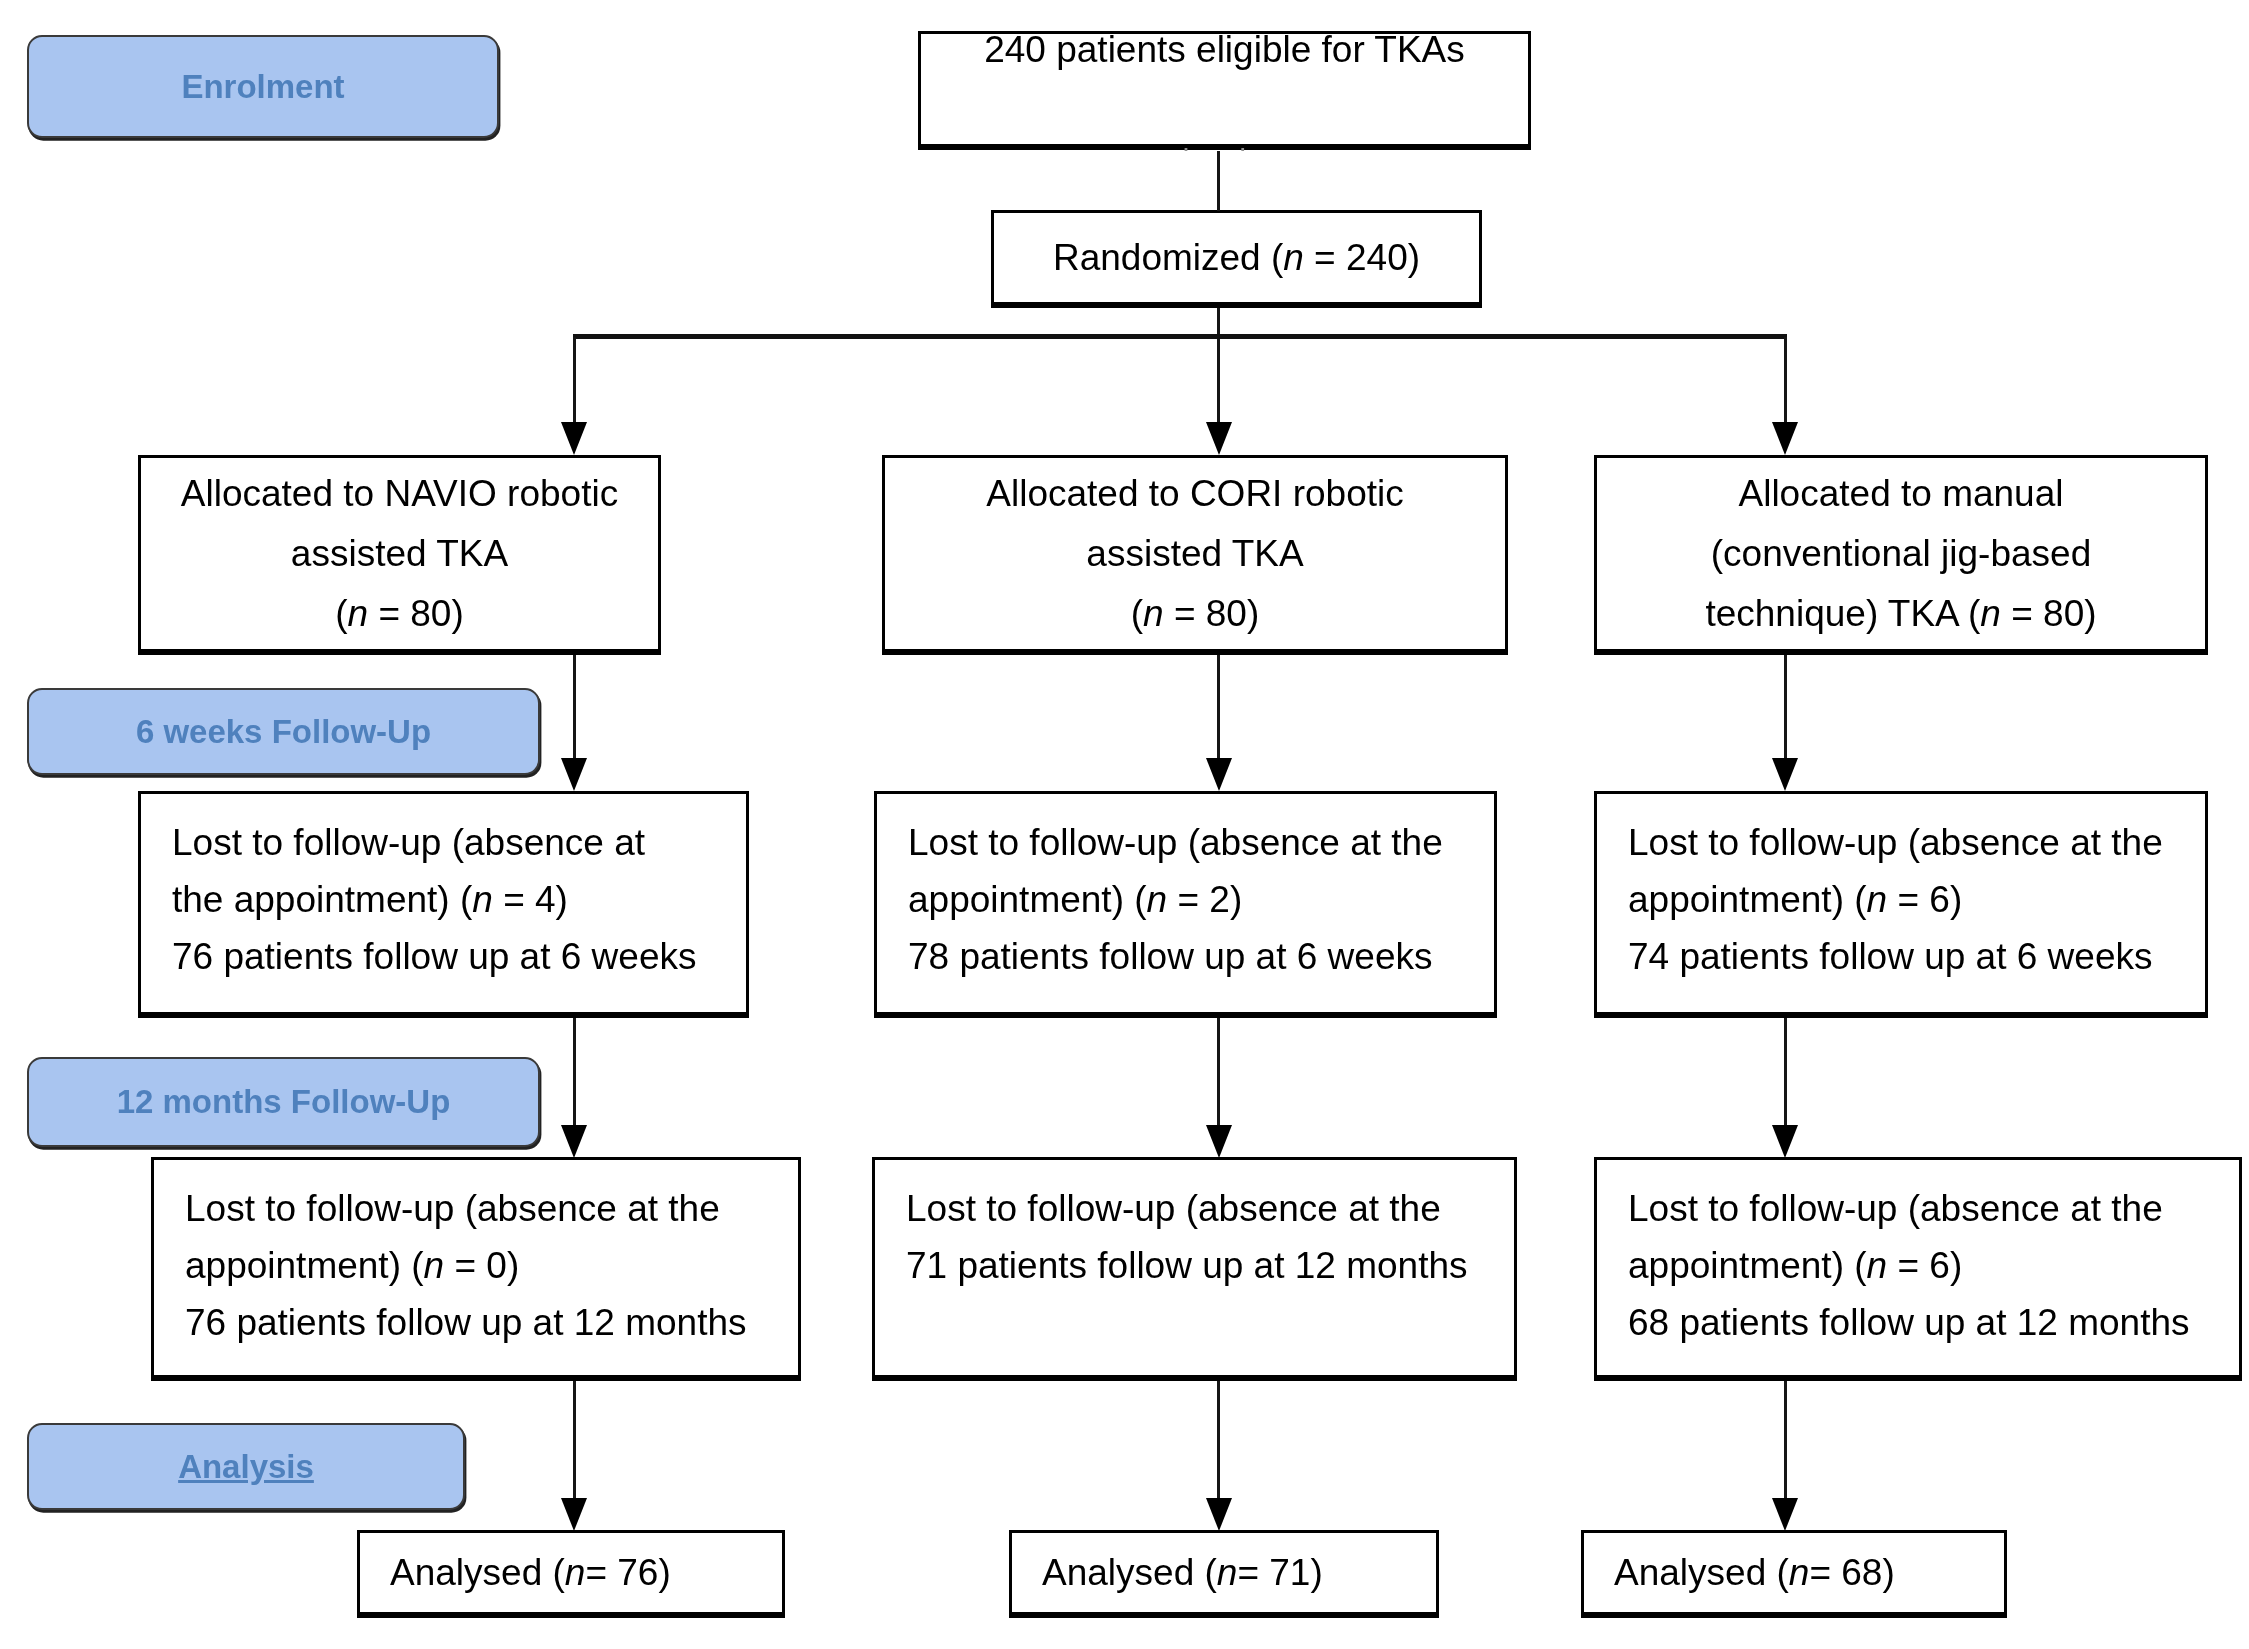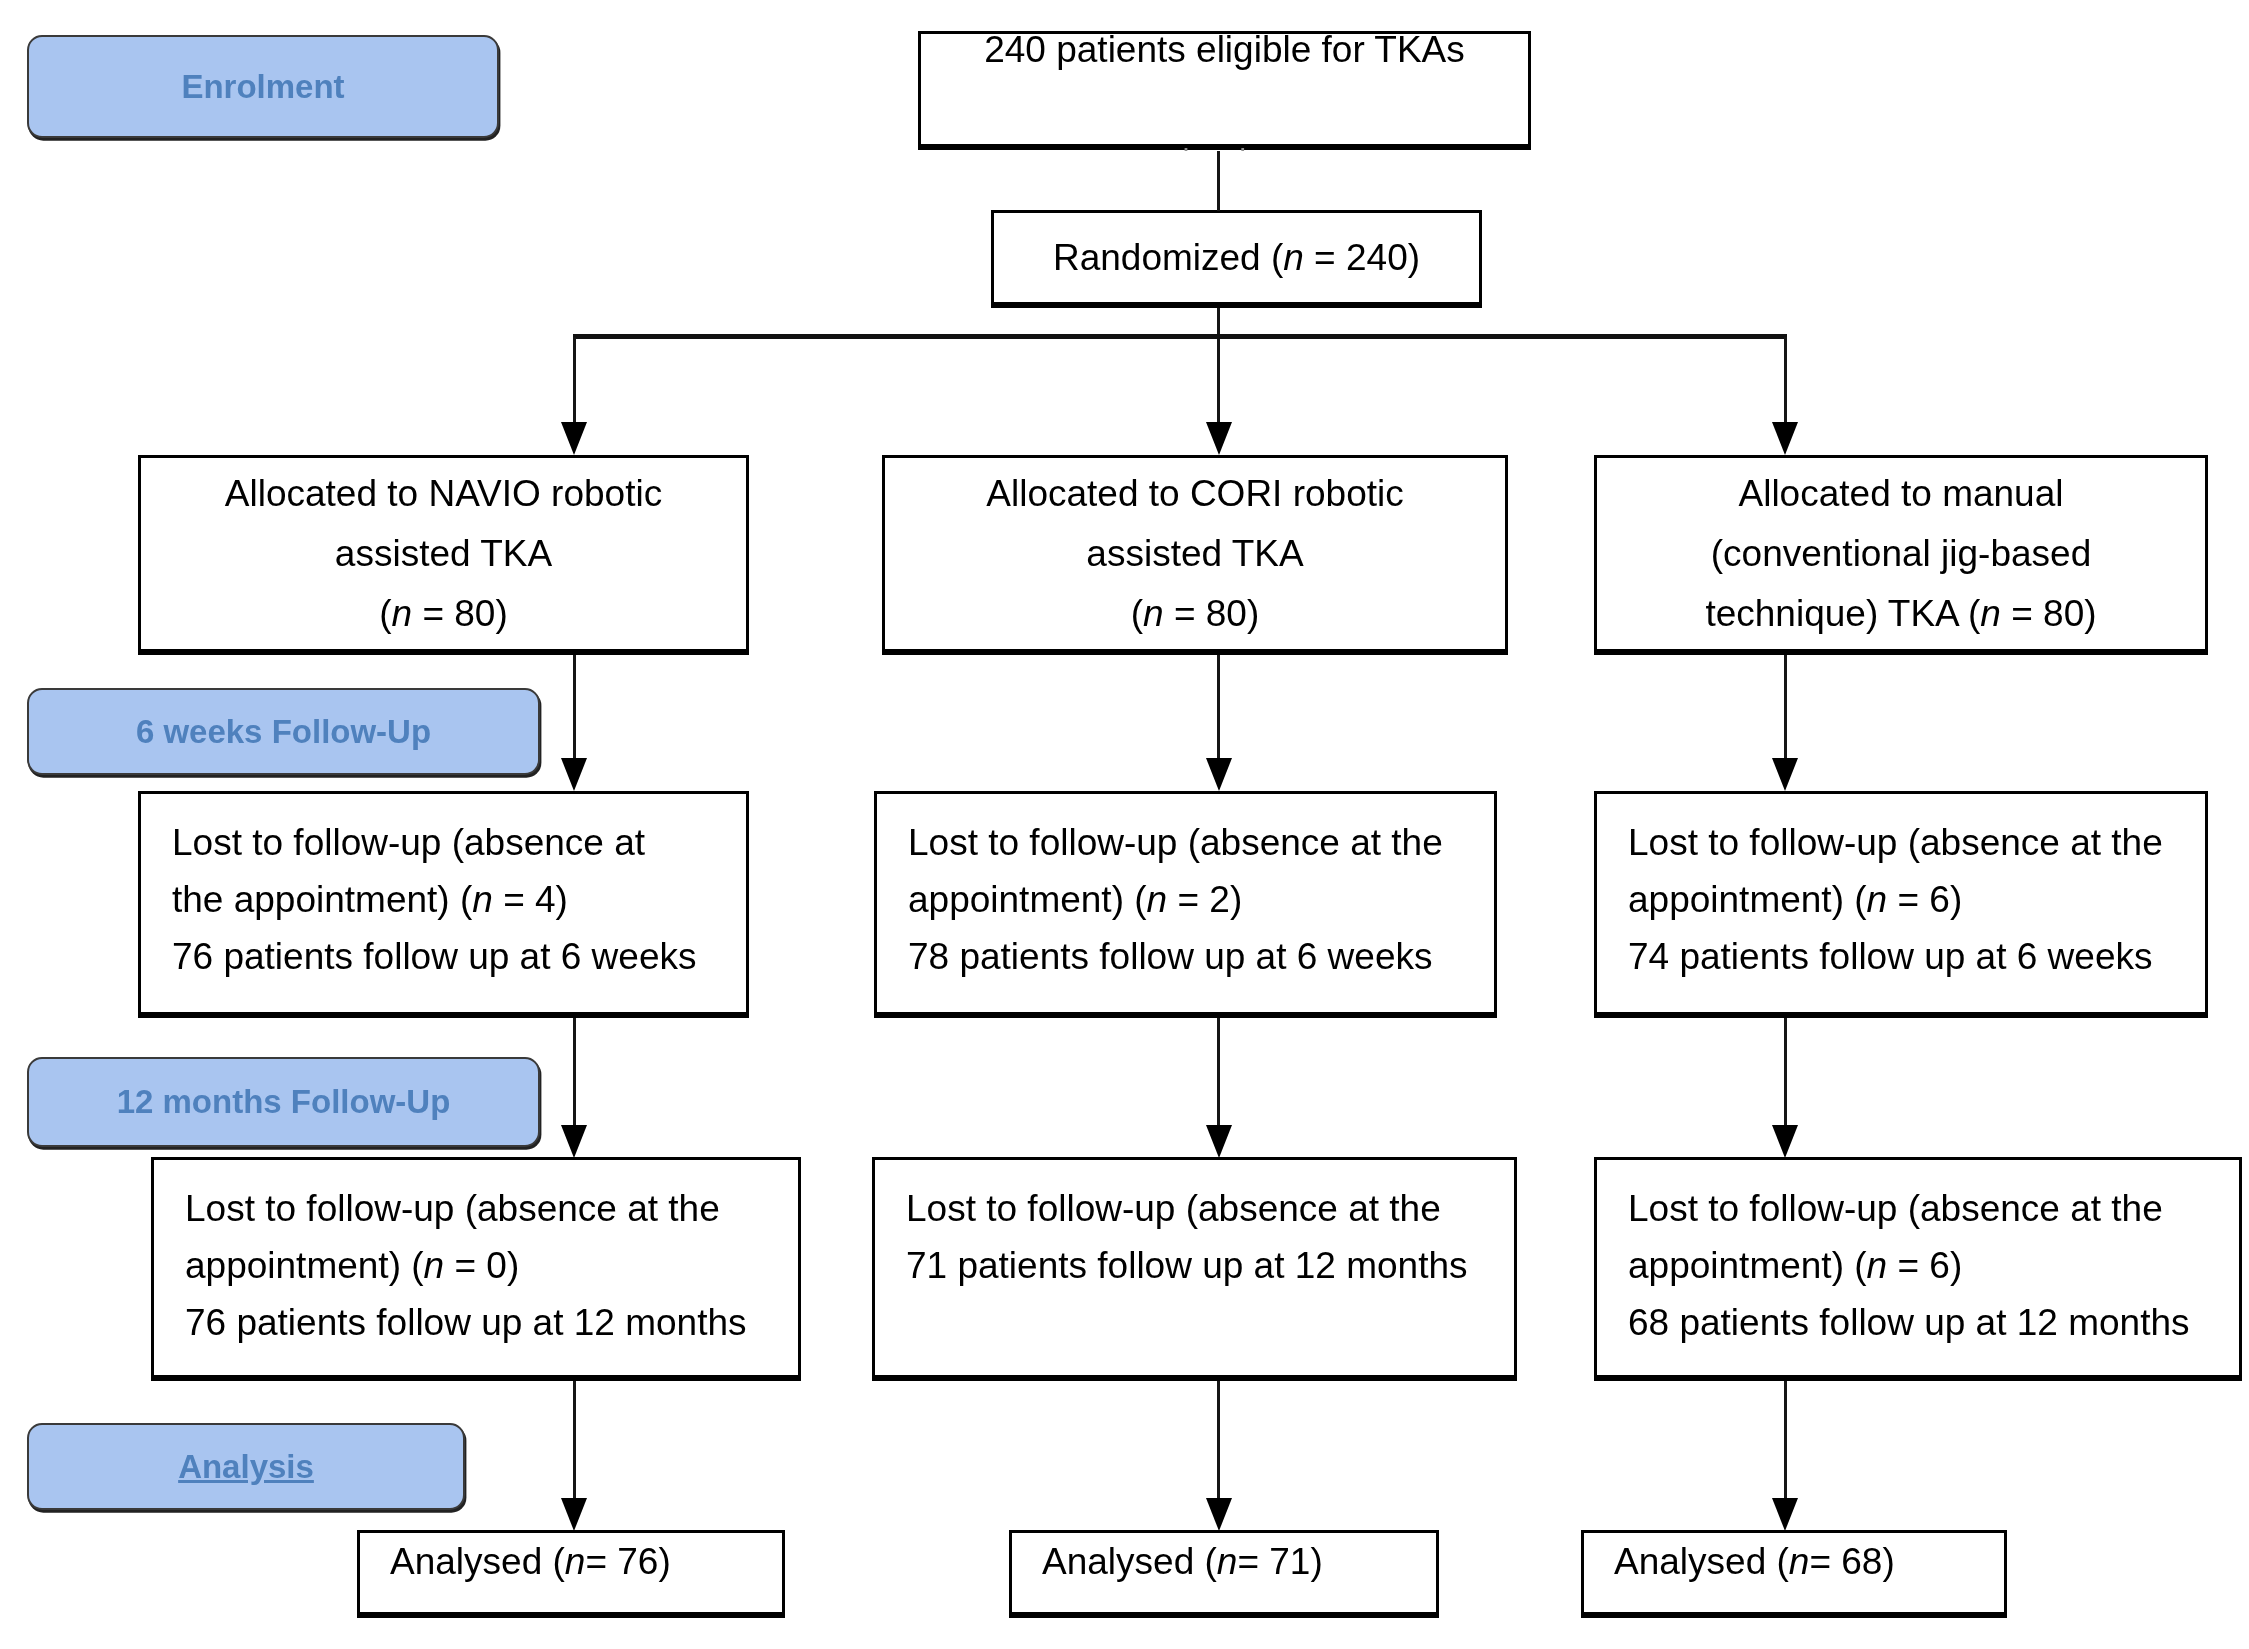--- a/index.html
+++ b/index.html
@@ -30,21 +30,21 @@
     background:#ffffff;
     border:3.4px solid #000000;
     border-bottom-width:6.1px;
     box-sizing:border-box;
     font-size:37px;
     line-height:57px;
   }
   .center-text{display:flex;flex-direction:column;align-items:center;justify-content:center;text-align:center;height:100%;gap:45px;}
   .alloc-text{display:flex;flex-direction:column;align-items:center;justify-content:center;text-align:center;height:100%;line-height:60px;}
   .left-text{padding:20.4px 13.6px 0 31px;text-align:left;}
-  .single-line{display:flex;height:100%;padding-left:30px;}
+  .single-line{display:flex;align-items:center;height:100%;padding-left:30px;}
   .nv{font-style:italic;}
   .faint{color:#8f8f8f;font-size:28.5px;line-height:31px;letter-spacing:20.4px;margin-top:2.7px;}
   
   .vline{position:absolute;width:3.4px;background:#161616;}
   .hline{position:absolute;height:4.8px;background:#111111;}
   .arrow{
     position:absolute;width:0;height:0;
     border-left:13px solid transparent;
     border-right:13px solid transparent;
     border-top:33px solid #000000;
@@ -74,21 +74,21 @@
       <div class="faint">. .</div>
     </div>
   </div>
 
   <div class="fbox" style="left:991px;top:210px;width:491px;height:98px;">
     <div class="center-text">
       <div><span>Randomized (</span><span class="nv">n</span><span> = 240)</span></div>
     </div>
   </div>
 
-  <div class="fbox" style="left:138px;top:455px;width:611px;height:200px;">
+  <div class="fbox" style="left:138px;top:455px;width:523px;height:200px;">
     <div class="alloc-text">
       <div><span>Allocated to NAVIO robotic</span></div>
       <div><span>assisted TKA</span></div>
       <div><span>(</span><span class="nv">n</span><span> = 80)</span></div>
     </div>
   </div>
   <div class="fbox" style="left:882px;top:455px;width:626px;height:200px;">
     <div class="alloc-text">
       <div><span>Allocated to CORI robotic</span></div>
       <div><span>assisted TKA</span></div>

